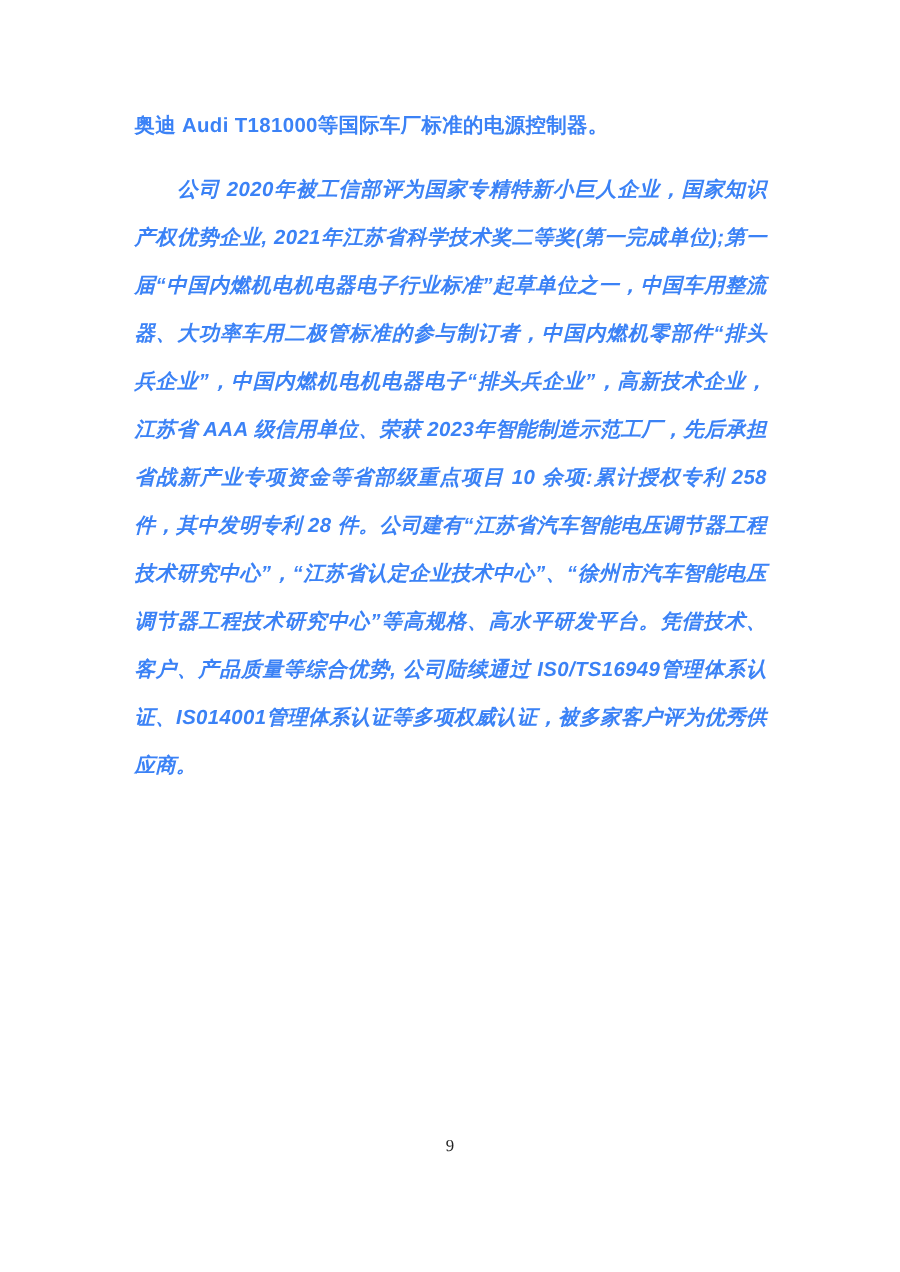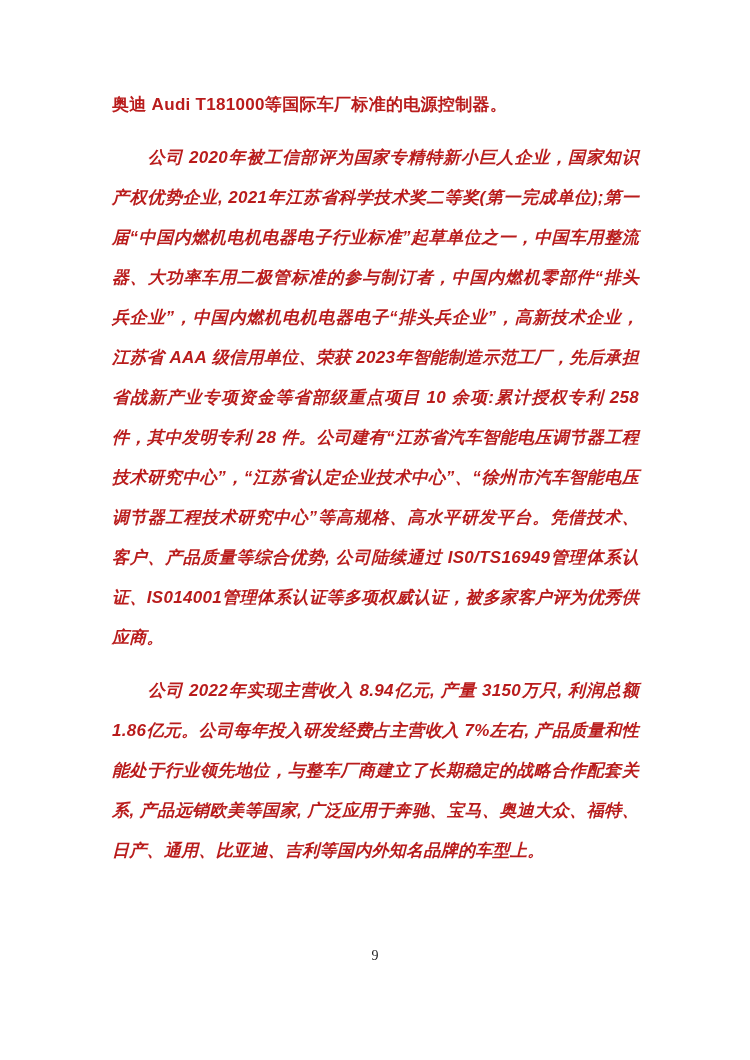--- a/index.html
+++ b/index.html
@@ -13,21 +13,21 @@
     height: 1060px;
     background: #ffffff;
     overflow: hidden;
     font-family: "Liberation Sans", sans-serif;
   }
   .content {
     position: absolute;
     left: 112px;
     top: 85px;
     width: 527px;
-    color: #b91c1c;
+    color: #3b82f6;
     font-size: 17px;
     font-weight: bold;
     line-height: 40px;
     letter-spacing: 0.3px;
     text-align: justify;
   }
   .para {
     margin: 0;
   }
   .para + .para {
@@ -49,16 +49,15 @@
     color: #222222;
   }
 </style>
 </head>
 <body>
 
 <div class="page">
   <div class="content">
     <p class="para">奥迪 Audi T181000等国际车厂标准的电源控制器。</p>
     <p class="para indent">公司 2020年被工信部评为国家专精特新小巨人企业，国家知识产权优势企业, 2021年江苏省科学技术奖二等奖(第一完成单位);第一届“中国内燃机电机电器电子行业标准”起草单位之一，中国车用整流器、大功率车用二极管标准的参与制订者，中国内燃机零部件“排头兵企业”，中国内燃机电机电器电子“排头兵企业”，高新技术企业，江苏省 AAA 级信用单位、荣获 2023年智能制造示范工厂，先后承担省战新产业专项资金等省部级重点项目 10 余项:累计授权专利 258 件，其中发明专利 28 件。公司建有“江苏省汽车智能电压调节器工程技术研究中心”，“江苏省认定企业技术中心”、“徐州市汽车智能电压调节器工程技术研究中心”等高规格、高水平研发平台。凭借技术、客户、产品质量等综合优势, 公司陆续通过 IS0/TS16949管理体系认证、IS014001管理体系认证等多项权威认证，被多家客户评为优秀供应商。</p>
-    <p class="para indent">公司 2022年实现主营收入 8.94亿元, 产量 3150万只, 利润总额 1.86亿元。公司每年投入研发经费占主营收入 7%左右, 产品质量和性能处于行业领先地位，与整车厂商建立了长期稳定的战略合作配套关系, 产品远销欧美等国家, 广泛应用于奔驰、宝马、奥迪大众、福特、日产、通用、比亚迪、吉利等国内外知名品牌的车型上。</p>
   </div>
   <div class="page-number">9</div>
 </div>
 
 </body></html>

